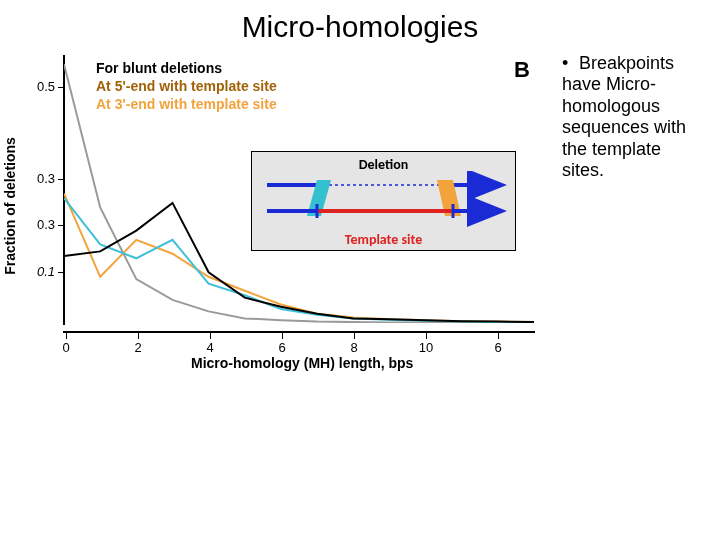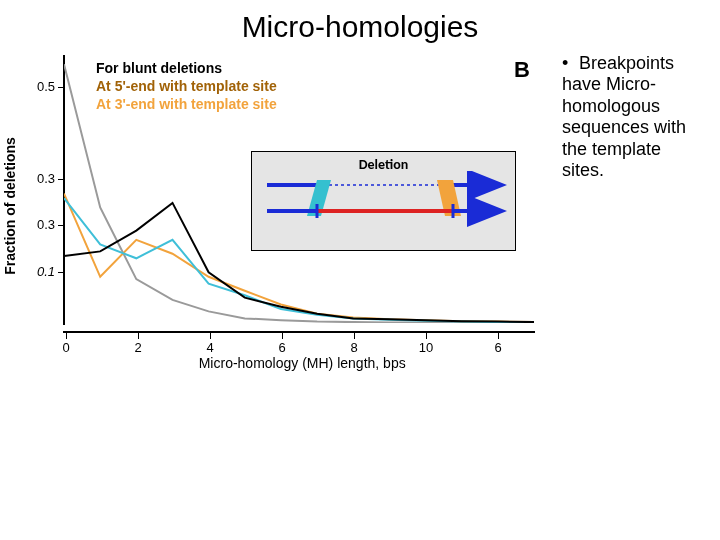--- a/index.html
+++ b/index.html
@@ -38,21 +38,21 @@
     top: 50%;
     transform: translate(-50%, -50%) rotate(-90deg);
     transform-origin: center;
     font-size: 14px; font-weight: bold;
     white-space: nowrap;
   }
   .xlabel {
     position: absolute;
     left: 54%; bottom: -10px;
     transform: translateX(-50%);
-    font-size: 14px; font-weight: normal;
+    font-size: 14px; font-weight: bold;
     white-space: nowrap;
   }
   .panel-letter {
     position: absolute;
     right: 16px; top: 6px;
     font-size: 22px; font-weight: bold;
   }
   
   .ytick, .xtick { position: absolute; font-size: 13px; color: #000; }
   .ytick { left: 18px; width: 24px; text-align: center; }
@@ -178,20 +178,21 @@
           <polygon points="58,9 72,9 62,45 48,45" fill="#35c0cf"></polygon>
           <polygon points="178,9 194,9 202,45 186,45" fill="#f2a33c"></polygon>
 
           <line x1="8" y1="40" x2="58" y2="40" stroke="#1a2bd6" stroke-width="4"></line>
           <line x1="58" y1="40" x2="194" y2="40" stroke="#d22" stroke-width="4"></line>
           <line x1="194" y1="40" x2="240" y2="40" stroke="#1a2bd6" stroke-width="4" marker-end="url(#ah)"></line>
 
           <line x1="58" y1="33" x2="58" y2="47" stroke="#1a2bd6" stroke-width="3"></line>
           <line x1="194" y1="33" x2="194" y2="47" stroke="#1a2bd6" stroke-width="3"></line>
         </svg>
+        <div class="lbl-tmp">Template site</div>
       </div>
 
     </div>
 
     <div class="bullet-col">
       <div class="dot">
         <span>Breakpoints have Micro-homologous sequences with the template sites.</span>
       </div>
     </div>
 

